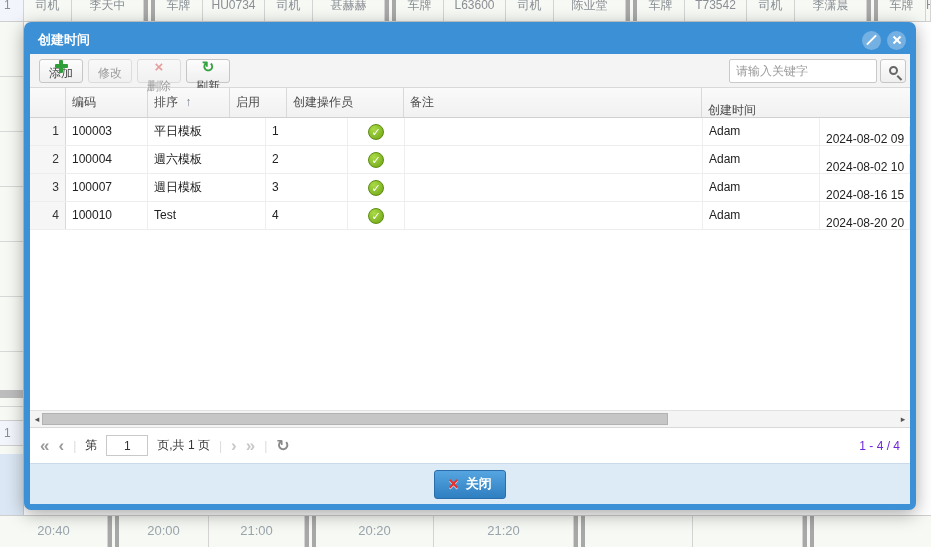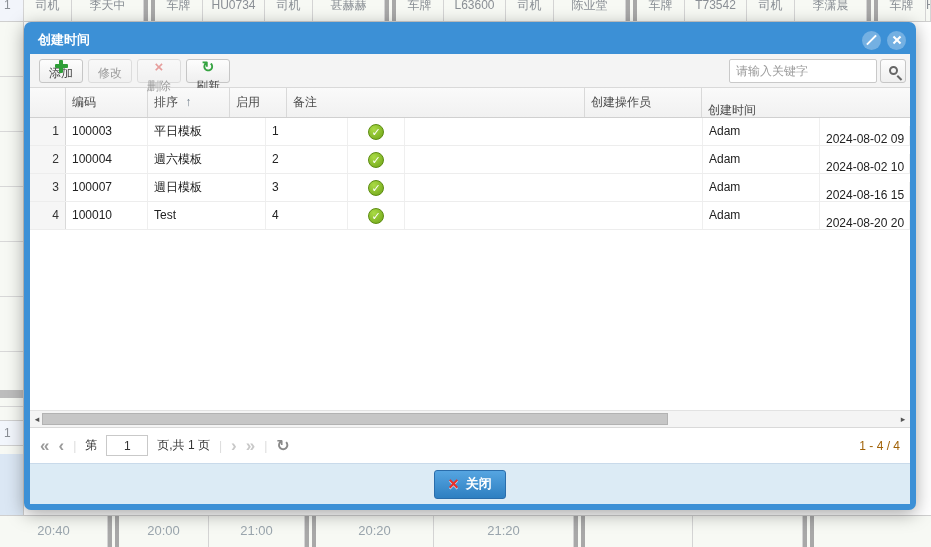--- a/index.html
+++ b/index.html
@@ -101,21 +101,21 @@
               border:1px solid #b2b2b2; cursor:pointer; }
 
   
   .pager { height:36px; background:#fff; border-top:1px solid #d9d9d9; display:flex; align-items:center;
            padding:0 10px; gap:9px; font-size:12px; color:#333; flex:0 0 auto; }
   .pg-ico { font-size:17px; font-weight:bold; line-height:18px; cursor:pointer; }
   .pg-on { color:#9a9a9a; } .pg-off { color:#c8c8c8; }
   .pg-sep { color:#dcdcdc; }
   .page-input { width:42px; height:21px; border:1px solid #c9c9c9; text-align:center; font-size:12px; color:#333; }
   .pg-refresh { color:#8a8a8a; font-size:16px; font-weight:bold; cursor:pointer; }
-  .pg-range { margin-left:auto; color:#a16207; }
+  .pg-range { margin-left:auto; color:#6d28d9; }
 
   
   .dfooter { height:41px; background:#dcebf5; border-top:1px solid #c9daea; display:flex;
              align-items:center; justify-content:center; flex:0 0 auto; }
   .close-btn { display:inline-flex; align-items:center; gap:7px; height:29px; padding:0 13px;
                background:linear-gradient(#56a5e1,#2e7fc1); border:1px solid #2a6dab; border-radius:3px;
                color:#fff; font-size:13px; font-weight:bold; cursor:pointer; }
   .close-btn .x { color:#e8302a; font-size:18px; font-weight:900; line-height:18px;
                   text-shadow:0 1px 0 rgba(255,255,255,.7); }
 </style>
@@ -227,22 +227,22 @@
   </div>
 
   <div class="ghead">
     <div class="hc w-num"></div>
     <div class="hc w-code">编码</div>
     <div class="hc w-order">
       <span>排序</span>
       <span class="sort-arrow">↑</span>
     </div>
     <div class="hc w-en">启用</div>
+    <div class="hc w-op">创建操作员</div>
     <div class="hc w-remark">备注</div>
-    <div class="hc w-op">创建操作员</div>
     <div class="hc w-created">创建时间</div>
   </div>
 
   <div class="gbody">
     <div class="trow">
       <div class="tc num w-num">1</div>
       <div class="tc w-code">100003</div>
       <div class="tc w-name">平日模板</div>
       <div class="tc w-order">1</div>
       <div class="tc en w-en">

